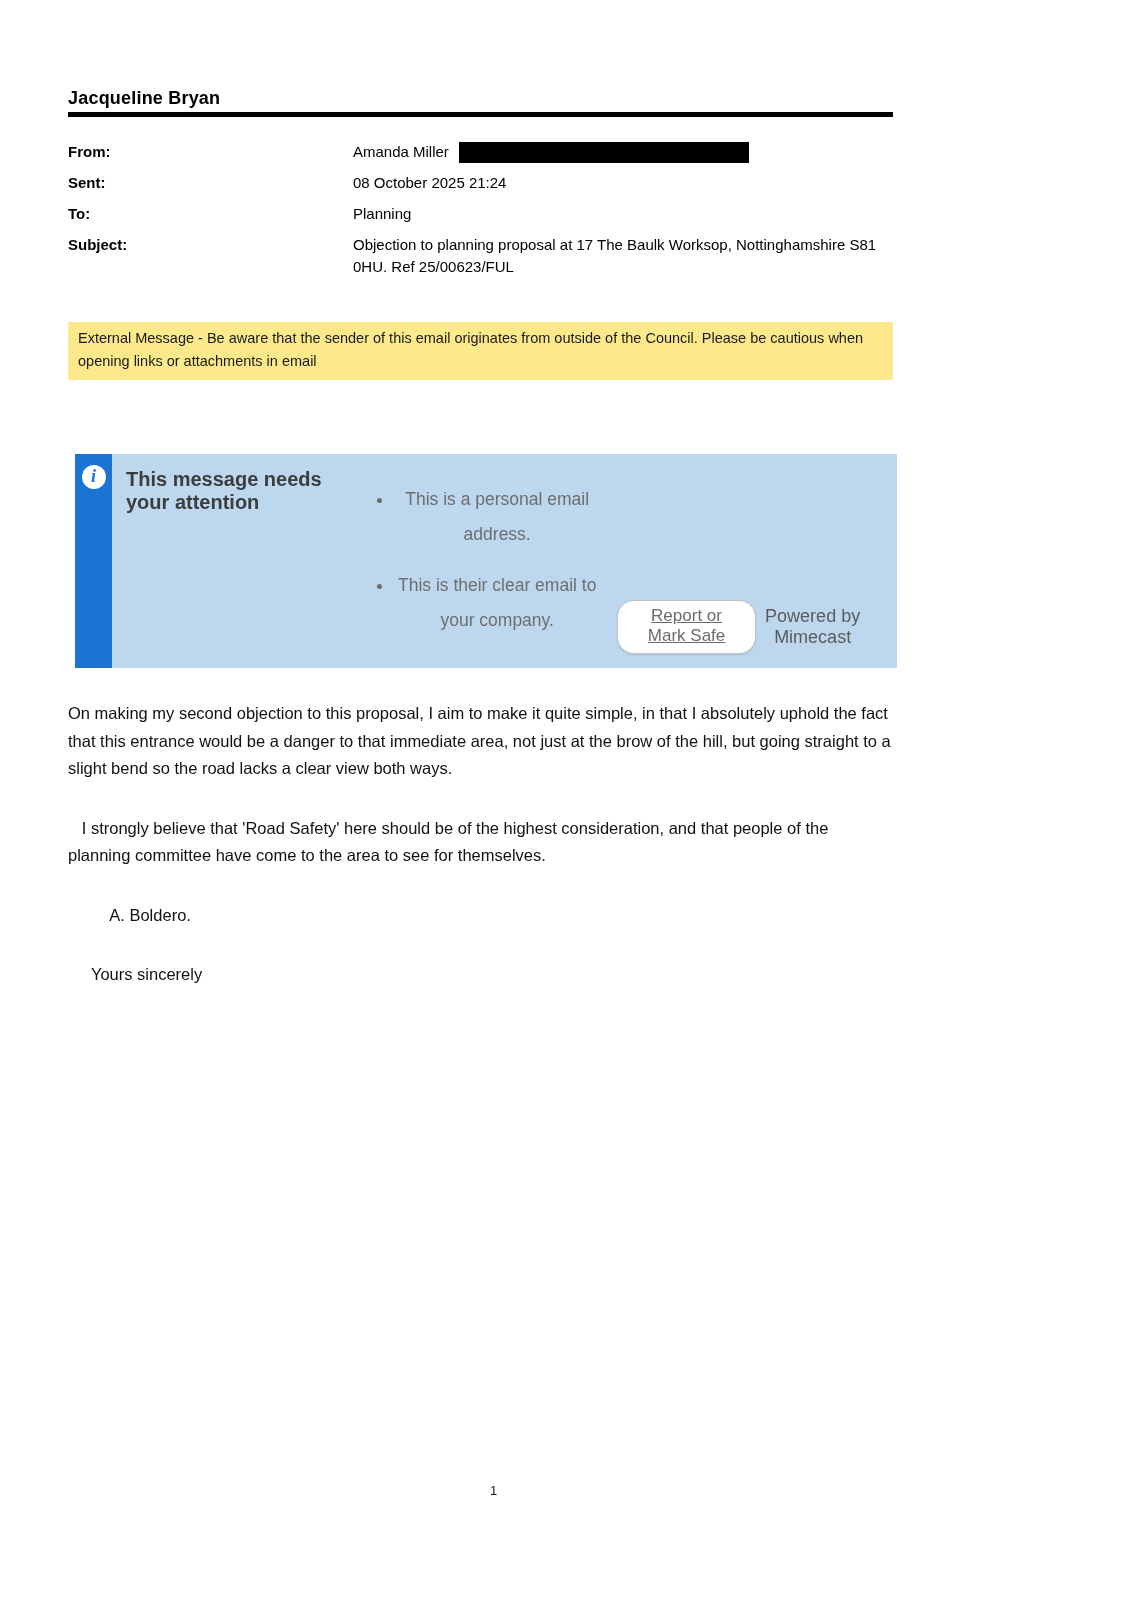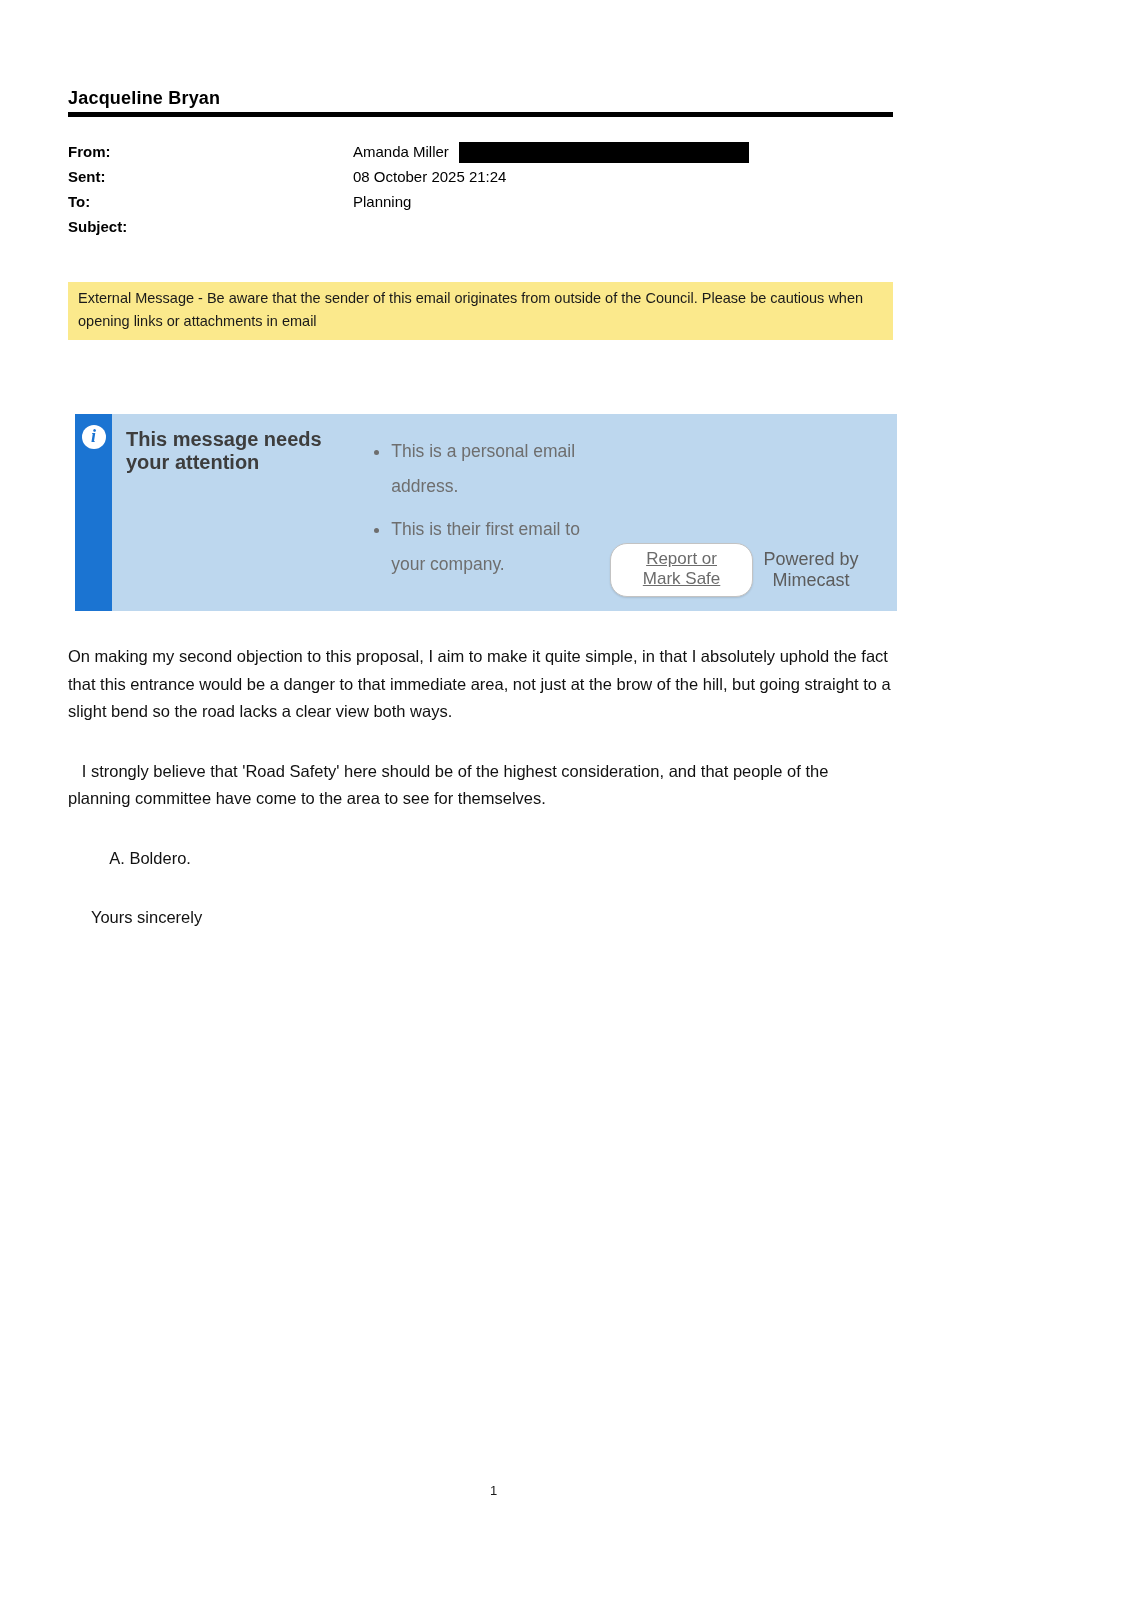--- a/index.html
+++ b/index.html
@@ -29,21 +29,21 @@
   .header-rule {
     height: 5px;
     background: #000;
     width: 100%;
     margin-bottom: 24px;
   }
   
   .meta {
     display: grid;
     grid-template-columns: 285px 1fr;
-    row-gap: 3px;
+    row-gap: 9px;
     font-size: 15px;
     line-height: 22px;
     margin-bottom: 44px;
   }
   .meta .label {
     font-weight: bold;
     color: #000;
   }
   .meta .value {
     color: #000;
@@ -114,21 +114,21 @@
     color: #3d3d3d;
     margin: 2px 0 12px 0;
   }
   .banner-bullets {
     margin: 0;
     padding-left: 22px;
     color: #6e6e6e;
     font-size: 17.5px;
     line-height: 35px;
   }
-  .banner-bullets li { margin: 8px; }
+  .banner-bullets li { margin: 16px; text-align: center; }
   .banner-footer {
     margin-top: auto;
     display: flex;
     align-items: center;
     justify-content: space-between;
     padding-top: 16px;
   }
   .report-button {
     background: #ffffff;
     border: 1px solid #c3c3c3;
@@ -185,33 +185,34 @@
       </span>
     </div>
 
     <div class="label">Sent:</div>
     <div class="value">08 October 2025 21:24</div>
 
     <div class="label">To:</div>
     <div class="value">Planning</div>
 
     <div class="label">Subject:</div>
+    <div class="value">Objection to planning proposal at 17 The Baulk Worksop, Nottinghamshire S81 0HU. Ref 25/00623/FUL</div>
   </div>
 
   <div class="external-warning">External Message - Be aware that the sender of this email originates from outside of the Council. Please be cautious when opening links or attachments in email</div>
 
   <div class="attention-banner">
     <div class="banner-stripe">
       <div class="info-icon">i</div>
     </div>
     <div class="banner-content">
       <div class="banner-title">This message needs your attention</div>
       <ul class="banner-bullets">
         <li>This is a personal email address.</li>
-        <li>This is their first email to your company.</li>
+        <li>This is their clear email to your company.</li>
       </ul>
       <div class="banner-footer">
         <button class="report-button">Report or Mark Safe</button>
         <span class="powered-by">Powered by Mimecast</span>
       </div>
     </div>
   </div>
 
   <div class="email-body">
     <div class="para">On making my second objection to this proposal, I aim to make it quite simple, in that I absolutely uphold the fact that this entrance would be a danger to that immediate area, not just at the brow of the hill, but going straight to a slight bend so the road lacks a clear view both ways.</div>

